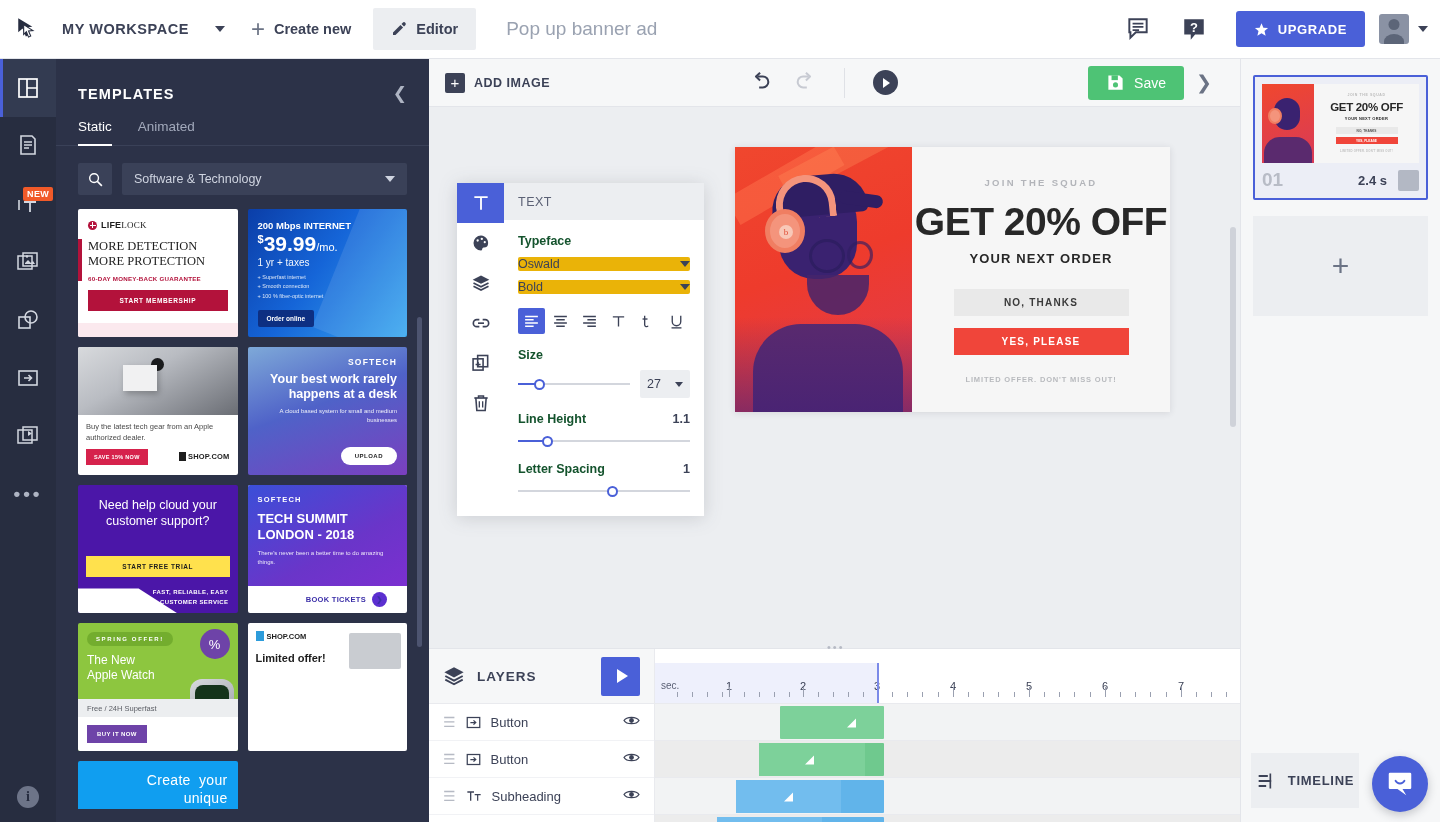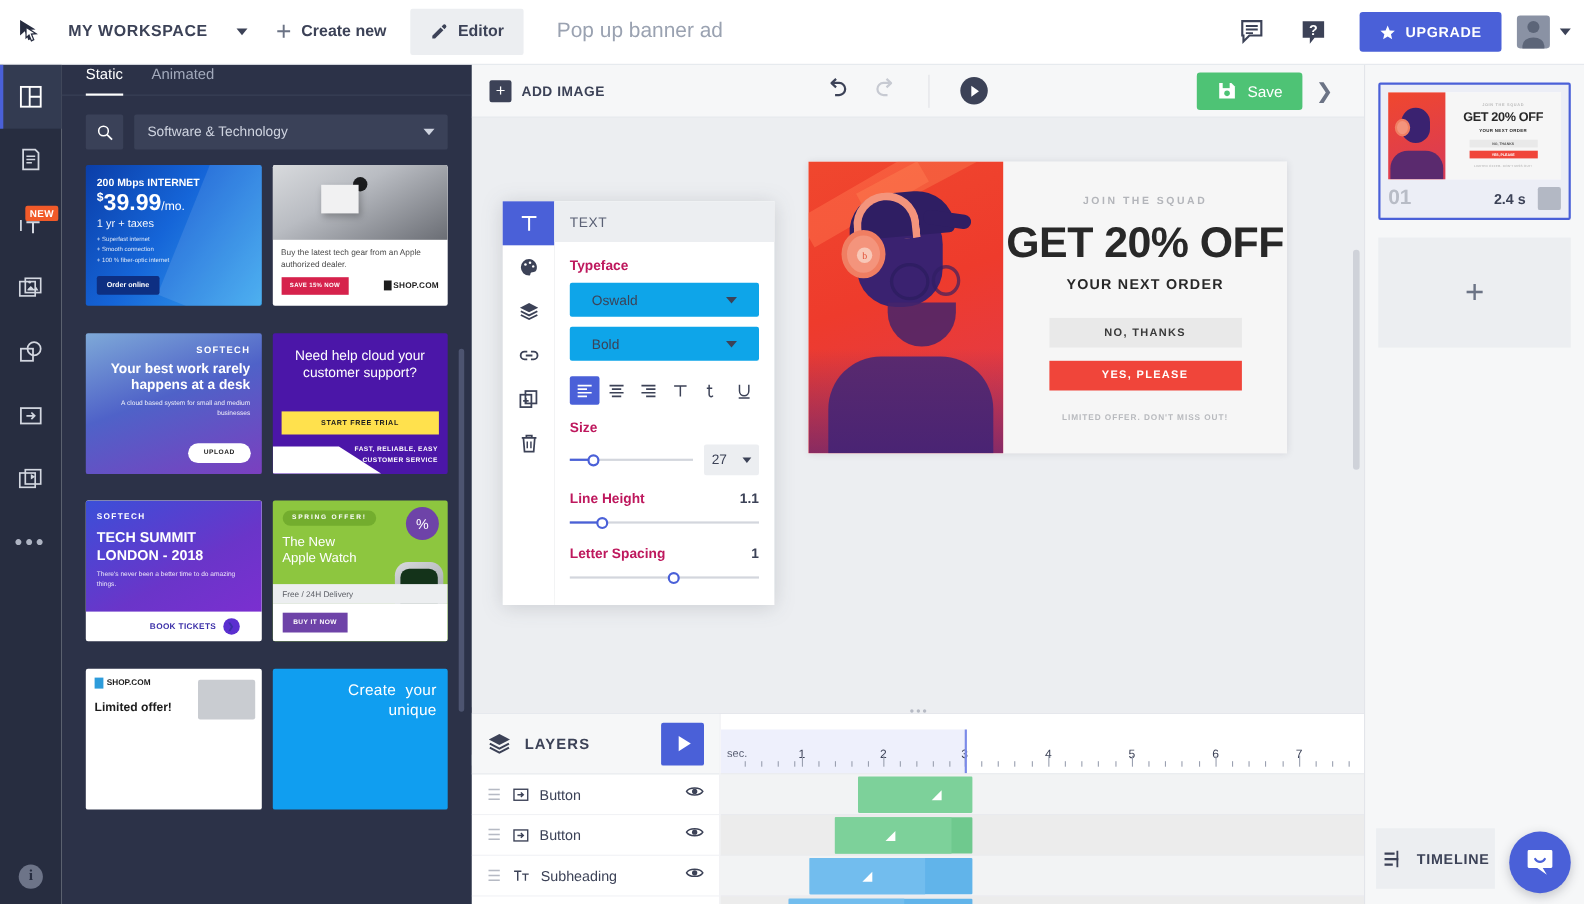--- a/index.html
+++ b/index.html
@@ -270,24 +270,24 @@
     width: 47px; height: 40px; display: flex; align-items: center; justify-content: center;
     color: #3c4257; cursor: pointer;
   }
   .pop-rail-item.active { background: #4a60d8; color: #fff; }
   .pop-body { width: 200px; background: #fff; }
   .pop-head {
     height: 37px; background: #eceef1; display: flex; align-items: center; padding: 0 14px;
     font-size: 12.5px; color: #5b6175; letter-spacing: .5px;
   }
   .pop-inner { padding: 14px 14px 18px 14px; }
-  .pop-lbl { font-size: 12.5px; color: #be185d; font-weight: bold; }
+  .pop-lbl { font-size: 12.5px; color: #14532d; font-weight: bold; }
   .pop-select {
-    height: 31px; background: #0ea5e9; border-radius: 2px; display: flex; align-items: center;
-    padding: 0 20px; font-size: 12.5px; color: #3c4257; margin-top: 9px; cursor: pointer;
+    height: 14px; background: #eab308; border-radius: 2px; display: flex; align-items: center;
+    padding: 0 0; font-size: 12.5px; color: #3c4257; margin-top: 9px; cursor: pointer;
   }
   .pop-select .cc { margin-left: auto; width:0;height:0;border-left:5px solid transparent;border-right:5px solid transparent;border-top:6px solid #3c4257; }
   .align-row { display: flex; align-items: center; gap: 2px; margin-top: 14px; }
   .align-btn {
     width: 28px; height: 26px; display: flex; align-items: center; justify-content: center;
     cursor: pointer; color: #3c4257; border-radius: 2px;
   }
   .align-btn.active { background: #4a60d8; color: #fff; }
   .row-lbl { display: flex; align-items: center; margin-top: 14px; }
   .row-lbl .v { margin-left: auto; font-size: 12.5px; color: #3c4257; font-weight: bold; }
@@ -563,39 +563,56 @@
     </div>
     <div class="rail-item">
       <span class="rail-dots">•••</span>
     </div>
     <div class="rail-info">
       <div class="info-circle">i</div>
     </div>
   </div>
 
   <div class="tpl-panel">
+    <div class="tpl-head">
+      <div class="tpl-title">TEMPLATES</div>
+      <div class="tpl-collapse">❮</div>
+    </div>
     <div class="tpl-tabs">
       <div class="tpl-tab active">Static</div>
       <div class="tpl-tab">Animated</div>
     </div>
     <div class="tpl-search-row">
       <div class="search-btn">
         <svg width="17" height="17" viewBox="0 0 24 24">
           <circle cx="10" cy="10" r="6.2" fill="none" stroke="#ffffff" stroke-width="2"></circle>
           <path d="M14.6 14.6 L21 21" stroke="#ffffff" stroke-width="2.2"></path>
         </svg>
       </div>
       <div class="cat-select">
         <span>Software &amp; Technology</span>
         <span class="cc"></span>
       </div>
     </div>
 
     <div class="tpl-grid">
 
+      <div class="tpl-card c-lifelock">
+        <div class="lbar"></div>
+        <div class="brandrow">
+          <span class="dotmark"></span>
+          <span class="bn"><span>LIFE</span><i>LOCK</i></span>
+        </div>
+        <h4>
+          <span>MORE DETECTION</span><br><span>MORE PROTECTION</span>
+        </h4>
+        <div class="guar">60-DAY MONEY-BACK GUARANTEE</div>
+        <div class="cta">START MEMBERSHIP</div>
+        <div class="pinkb"></div>
+      </div>
 
       <div class="tpl-card c-internet">
         <div class="glow"></div>
         <div class="l1">200 Mbps INTERNET</div>
         <div class="l2"><sup>$</sup><span>39.99</span><span class="mo">/mo.</span></div>
         <div class="l3">1 yr + taxes</div>
         <div class="bul">
           <div>+ Superfast internet</div>
           <div>+ Smooth connection</div>
           <div>+ 100 % fiber-optic internet</div>
@@ -644,21 +661,21 @@
           <span class="arrow">❯</span>
         </div>
       </div>
 
       <div class="tpl-card c-watch">
         <div class="pct">%</div>
         <div class="spring">SPRING OFFER!</div>
         <h4>The New<br>Apple Watch</h4>
         <div class="wdev"></div>
         <div class="whitebot"></div>
-        <div class="graybar">Free / 24H Delivery</div>
+        <div class="graybar">Free / 24H Superfast</div>
         <div class="buy">BUY IT NOW</div>
       </div>
 
       <div class="tpl-card c-eshop2">
         <div class="gr"></div>
         <div class="brand">
             <span class="sq"></span>
             <span>SHOP.COM</span>
           </div>
         <h4>Limited offer!</h4>

